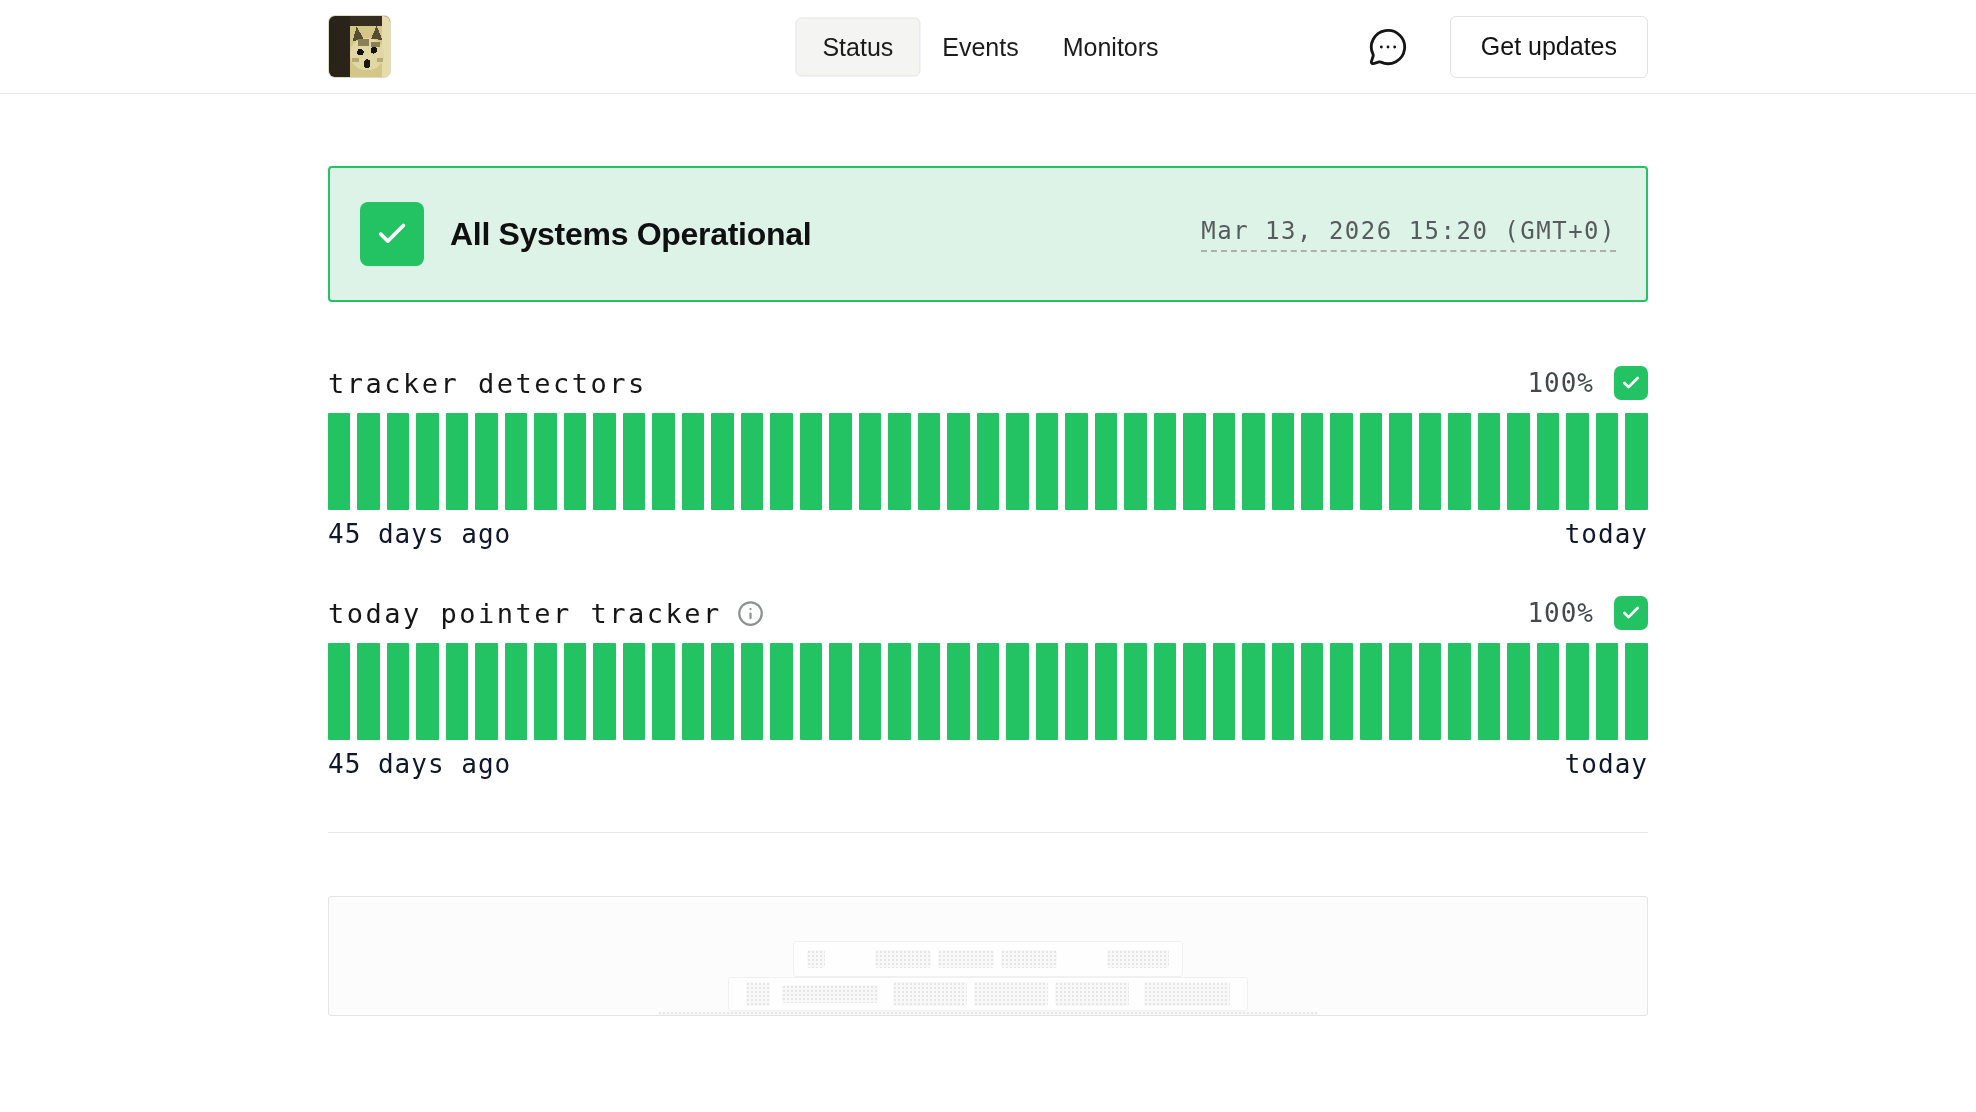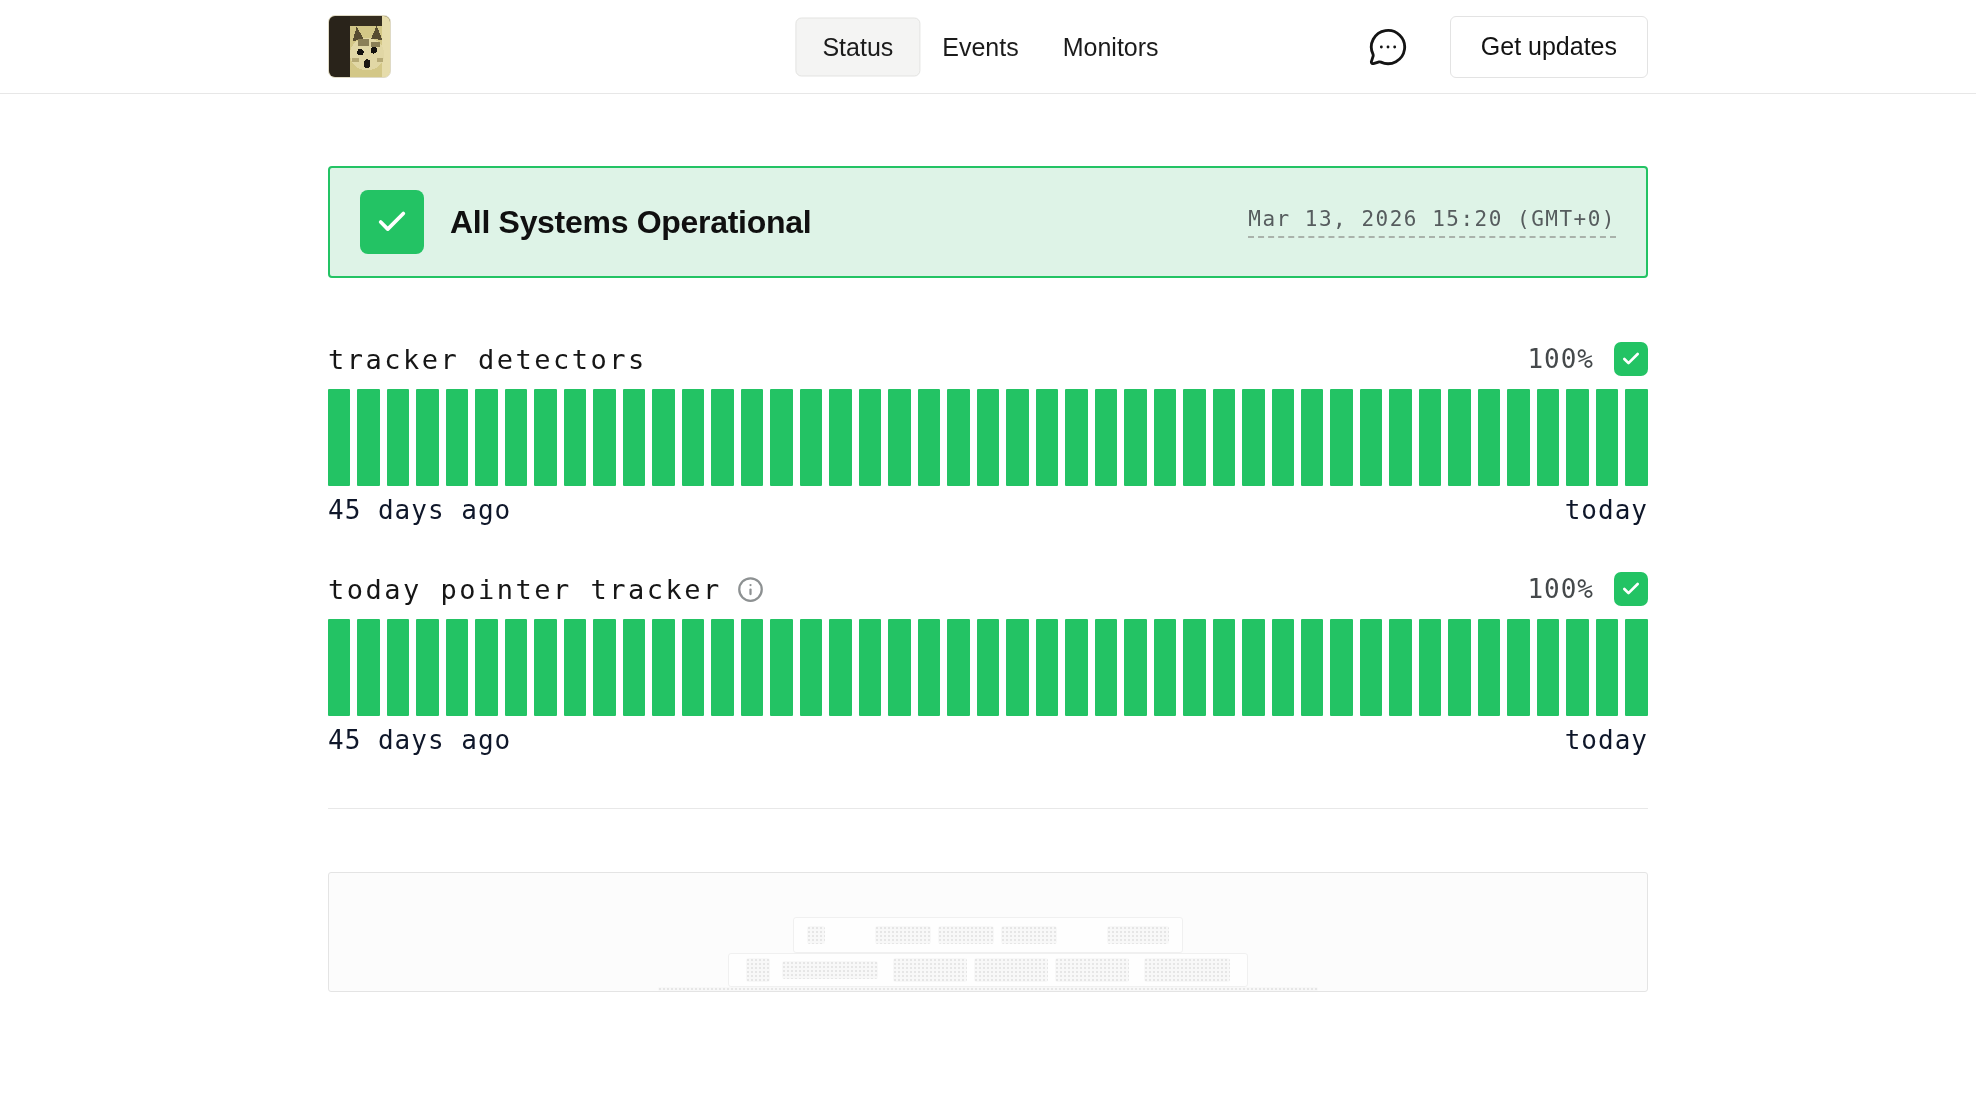--- a/index.html
+++ b/index.html
@@ -18,24 +18,24 @@
   .nav-tab.active { background: #f4f4f3; border-color: #e3e3e1; padding: 14px 26px; }
   .nav-right { margin-left: auto; display: flex; align-items: center; gap: 42px; }
   .chat-btn { width: 40px; height: 40px; display: flex; align-items: center; justify-content: center; cursor: pointer; color: #141414; }
   .updates-btn { height: 62px; padding: 0 30px; display: flex; align-items: center; border: 1px solid #e3e3e3; border-radius: 6px; background: #fff; font-size: 25px; font-weight: 500; color: #131313; cursor: pointer; white-space: nowrap; }
 
   
   .page-title { margin-top: 42px; font-size: 37px; font-weight: 700; letter-spacing: -0.5px; color: #141414; line-height: 1.2; }
   .page-subtitle { margin-top: 6px; font-size: 29px; color: #6d7072; line-height: 1.2; }
 
   
-  .banner { margin-top: 72px; display: flex; align-items: center; background: var(--banner-bg, #def3e7); border: 2px solid var(--green, #23c364); border-radius: 4px; padding: 22px 30px; }
+  .banner { margin-top: 72px; display: flex; align-items: center; background: var(--banner-bg, #def3e7); border: 2px solid var(--green, #23c364); border-radius: 4px; padding: 34px 30px; }
   .check-lg { width: 64px; height: 64px; border-radius: 8px; background: var(--green, #23c364); display: flex; align-items: center; justify-content: center; flex: none; }
   .banner-title { margin-left: 26px; font-size: 32px; font-weight: 700; color: #101010; flex: 1; letter-spacing: -0.3px; }
-  .banner-date { font-family: "DejaVu Sans Mono", monospace; font-size: 21px; letter-spacing: 1.5px; color: #565c5e; border-bottom: 2px dashed #a9b2ab; padding-bottom: 5px; cursor: help; white-space: nowrap; }
+  .banner-date { font-family: "DejaVu Sans Mono", monospace; font-size: 24px; letter-spacing: 1.5px; color: #565c5e; border-bottom: 2px dashed #a9b2ab; padding-bottom: 5px; cursor: help; white-space: nowrap; }
 
   
   .monitor { margin-top: 64px; }
   .monitor + .monitor { margin-top: 46px; }
   .monitor-head { display: flex; align-items: center; height: 34px; margin-bottom: 13px; }
   .monitor-name { font-family: "DejaVu Sans Mono", monospace; font-size: 27px; letter-spacing: 2.5px; color: #161616; }
   .info-icon { margin-left: 15px; color: #8d9192; display: flex; align-items: center; cursor: pointer; }
   .monitor-right { margin-left: auto; display: flex; align-items: center; gap: 20px; }
   .uptime { font-family: "DejaVu Sans Mono", monospace; font-size: 26px; letter-spacing: 1px; color: #45494b; }
   .check-sm { width: 34px; height: 34px; border-radius: 7px; background: var(--green, #23c364); display: flex; align-items: center; justify-content: center; flex: none; }

